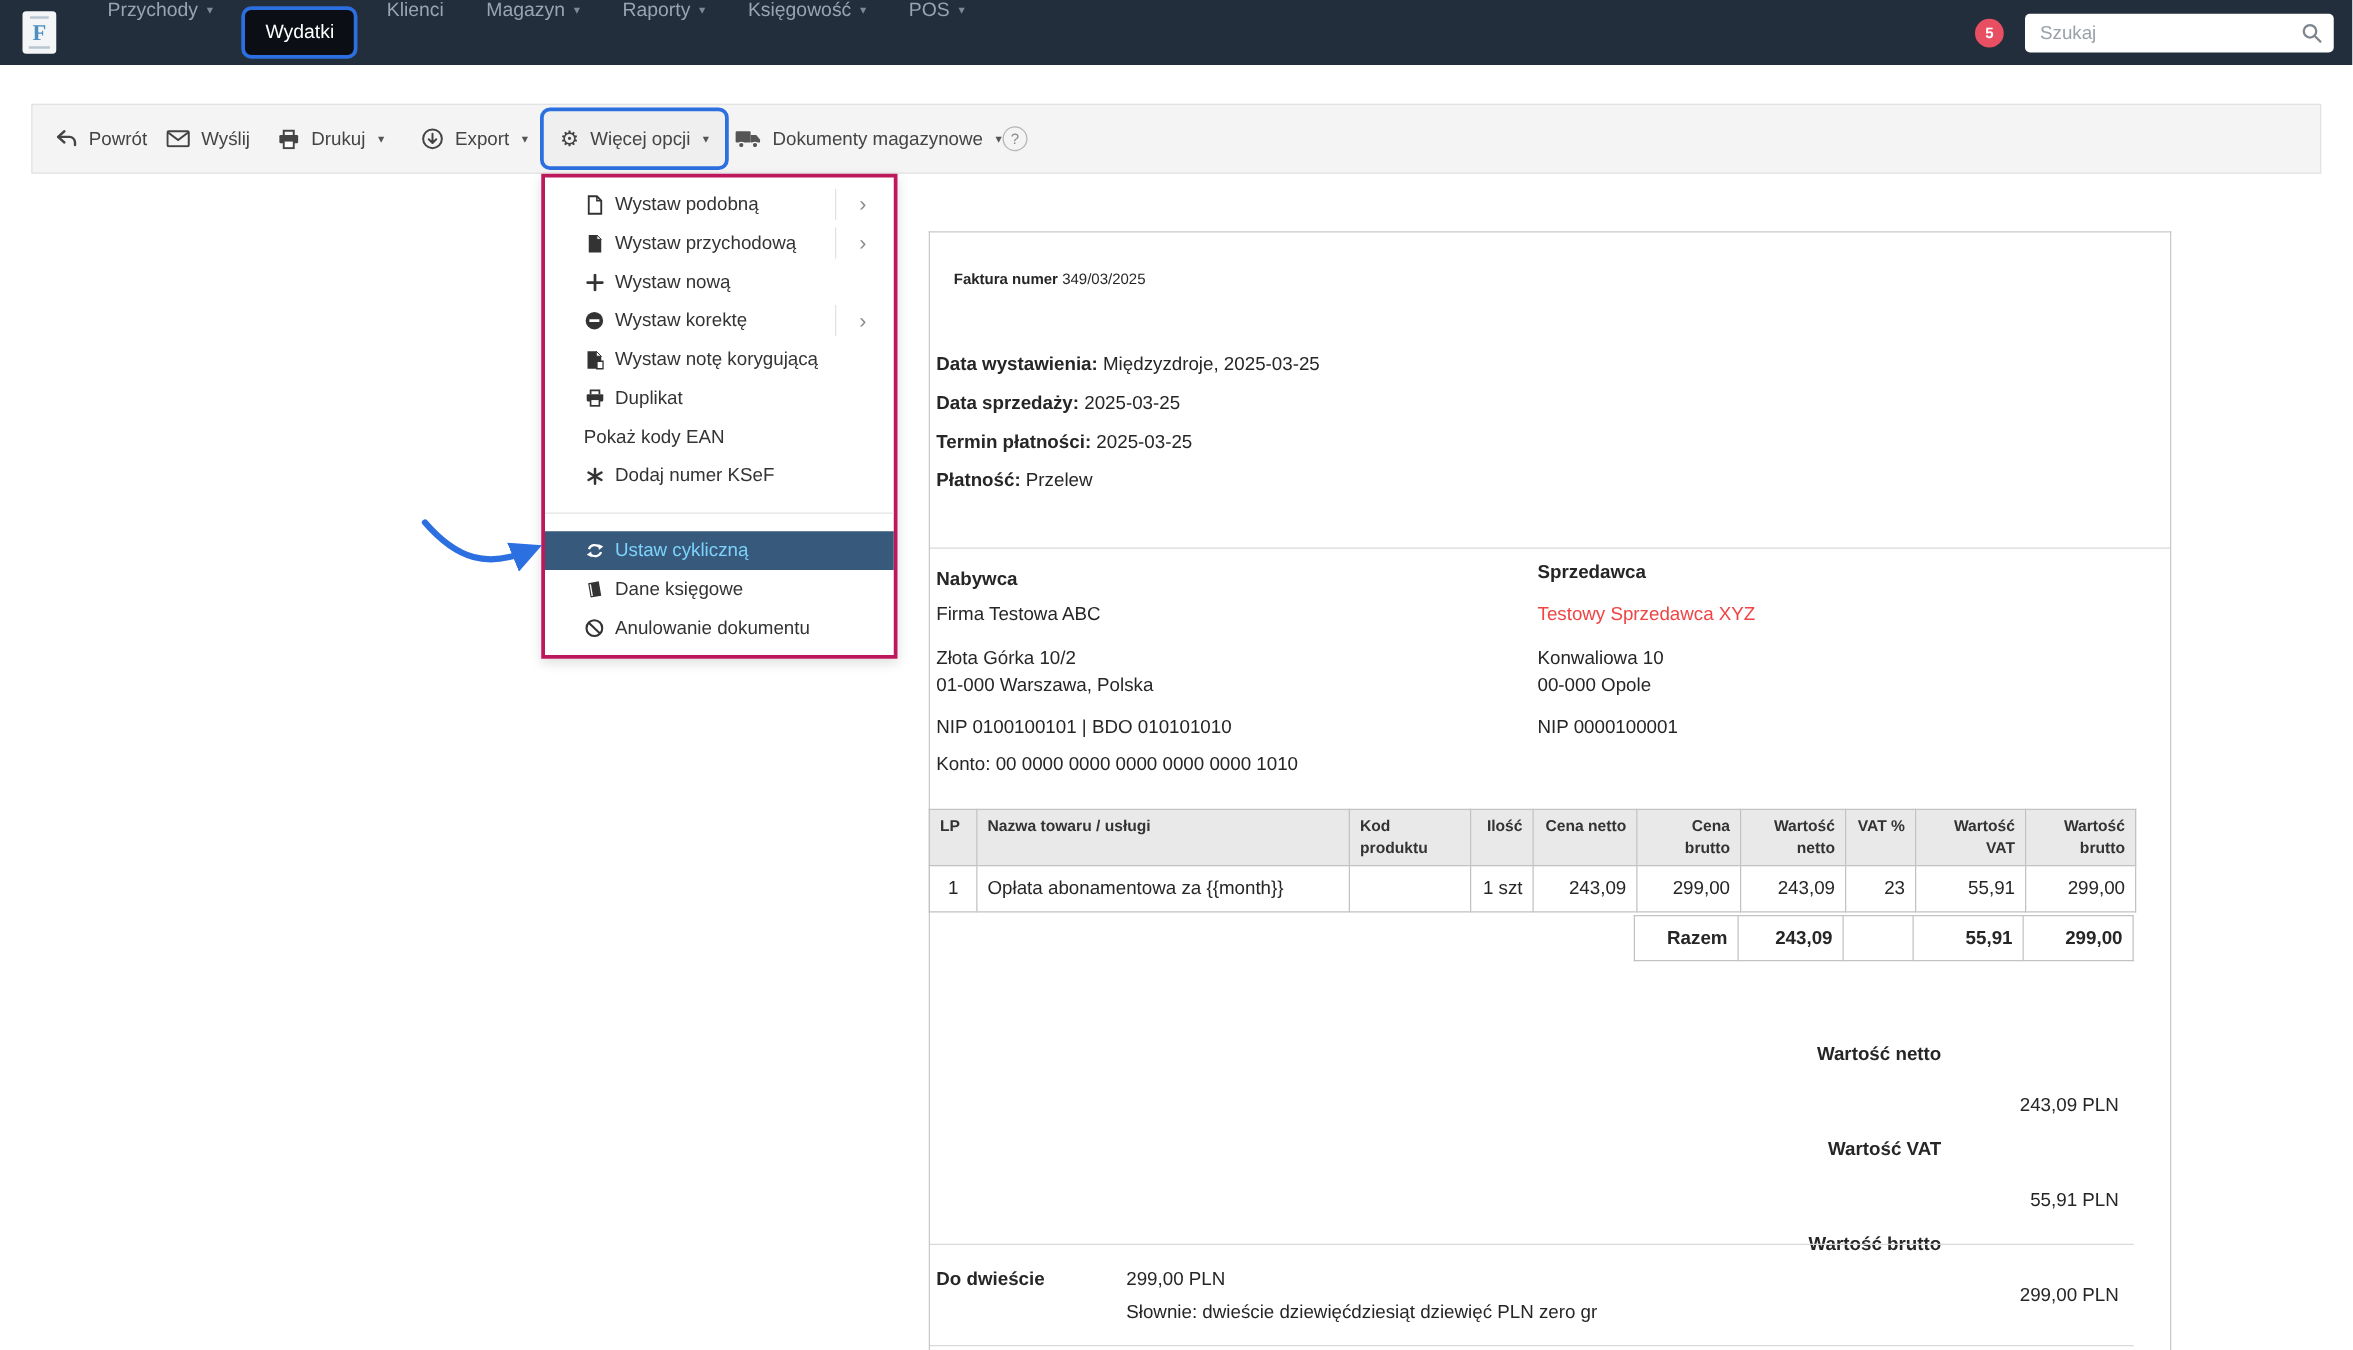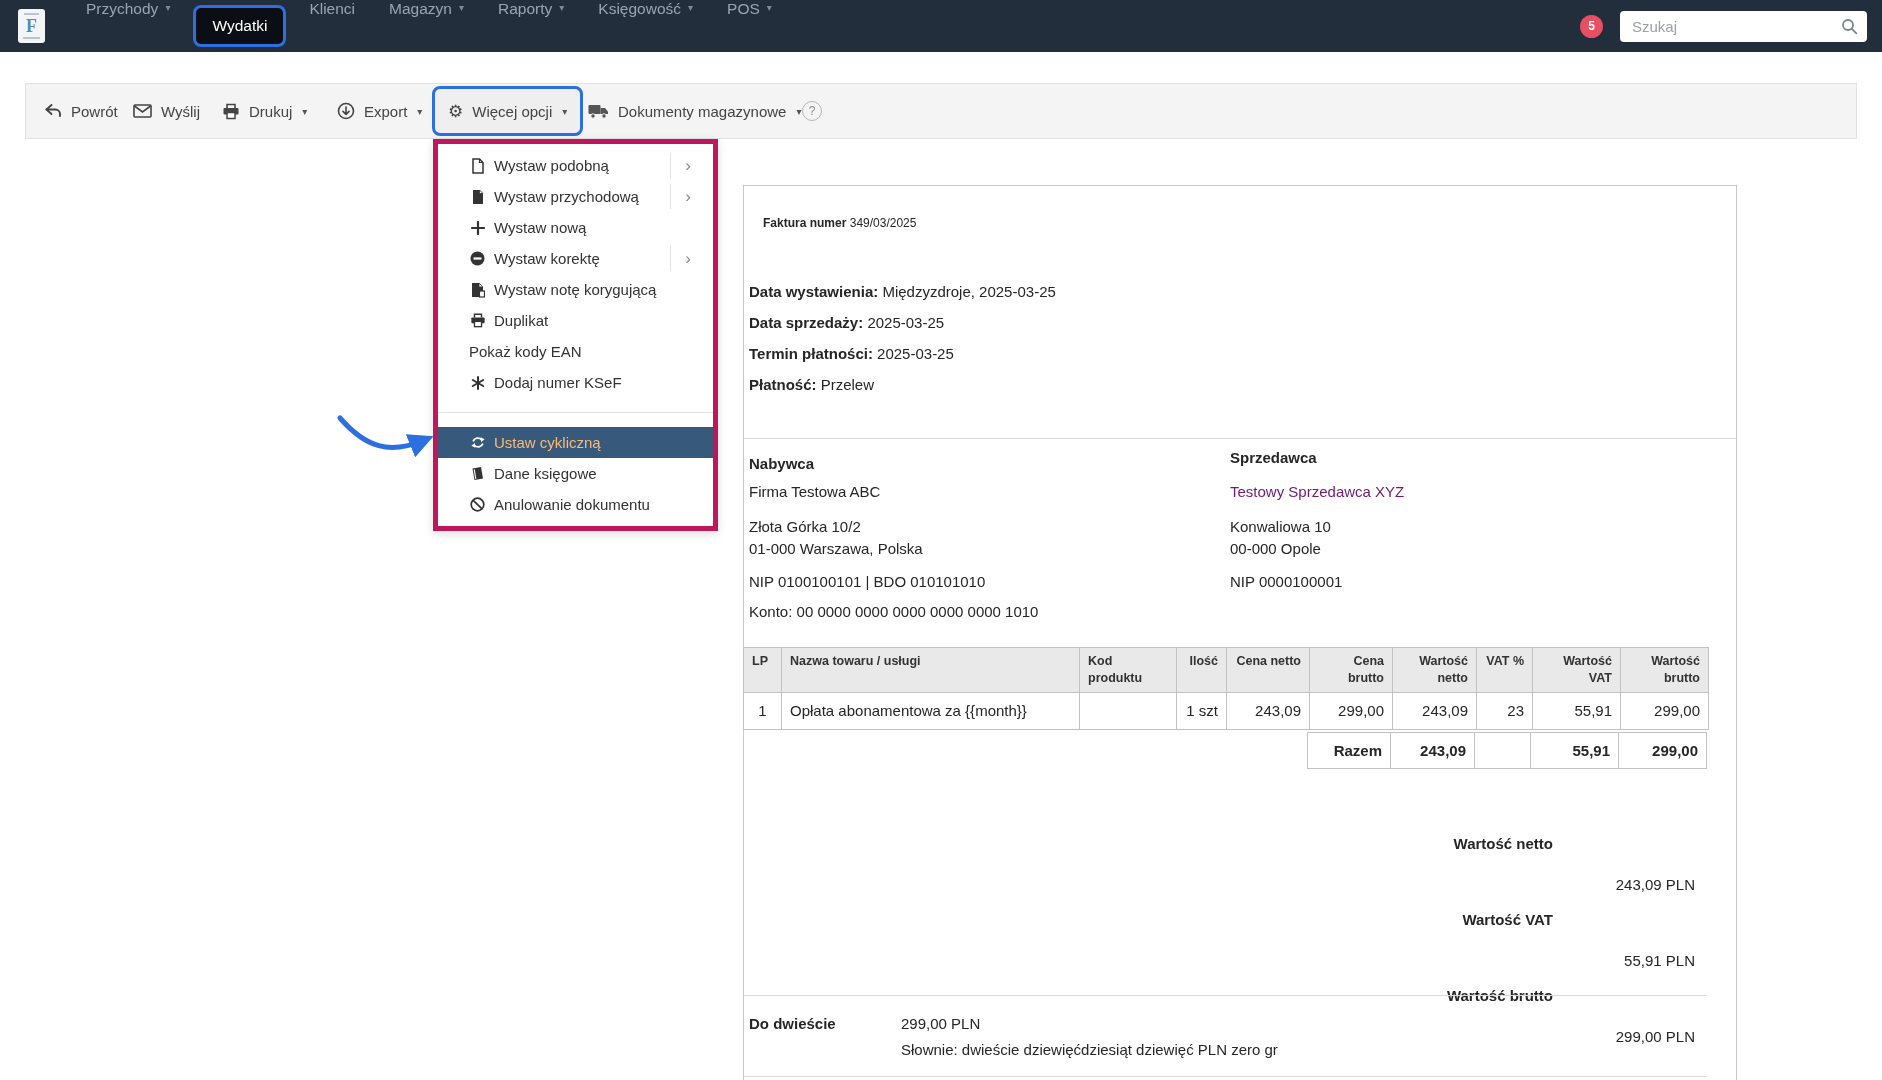--- a/index.html
+++ b/index.html
@@ -38,42 +38,42 @@
   .tool .caret, .more-box .caret { font-size:10px; color:#555; margin-left:1px; }
   .more-box { position:absolute; left:406px; top:2px; height:50px; border:3px solid #2b6fe0;
     border-radius:8px; background:#efefef; display:flex; align-items:center; gap:9px;
     padding:0 13px; font-size:15px; color:#444; cursor:pointer; }
   .gear { font-size:17px; color:#444; line-height:1; }
   .help-circle { width:20px; height:20px; border:1px solid #b5b5b5; border-radius:50%;
     color:#8a8a8a; font-size:12px; display:flex; align-items:center; justify-content:center; cursor:pointer; }
 
   
   .dropdown { position:absolute; left:433px; top:139px; width:285px; background:#fff;
-    border:5px solid #be185d; box-shadow:0 3px 9px rgba(0,0,0,.13); padding:6px 0; z-index:15; }
+    border:3px solid #be185d; box-shadow:0 3px 9px rgba(0,0,0,.13); padding:6px 0; z-index:15; }
   .dd-item { position:relative; height:31px; display:flex; align-items:center;
     padding-left:31px; font-size:15px; color:#333; cursor:pointer; }
   .dd-icon { width:17px; margin-right:8px; display:flex; align-items:center; justify-content:center; flex:none; }
   .dd-sepline { position:absolute; left:232px; top:3px; bottom:3px; width:1px; background:#e2e2e2; }
   .dd-chevron { position:absolute; right:22px; color:#8a8a8a; font-size:17px; line-height:1; }
-  .dd-item.hl { background:#37597c; color:#fdba74; }
+  .dd-item.hl { background:#37597c; color:#7dd3fc; }
   .dd-divider { border-top:1px solid #e4e4e4; margin:14px 0; }
 
   
   .annot { position:absolute; left:334px; top:410px; width:108px; height:52px; z-index:16; pointer-events:none; }
 
   
   .invoice { position:absolute; left:743px; top:185px; width:994px; height:940px; background:#fff;
     border:1px solid #c9c9c9; border-bottom:none; font-size:15px; color:#262626; z-index:1; }
   .abs { position:absolute; }
   .b { font-weight:bold; }
   .inv-number { left:19px; top:30px; font-size:12px; }
   .inv-dates { left:5px; top:95px; }
   .inv-dates div { line-height:21px; margin-bottom:10px; }
   .hline { position:absolute; border-top:1px solid #d9d9d9; }
-  .link { color:#701a75; cursor:pointer; }
+  .link { color:#ef4444; cursor:pointer; }
 
   
   .items-table { position:absolute; left:-1px; top:461px; border-collapse:collapse;
     table-layout:fixed; width:965px;padding-left:48px; }
   .items-table th { background:#e9e9e9; border:1px solid #c2c2c2; font-size:12.5px;
     font-weight:bold; padding:5px 8px; vertical-align:top; line-height:17px; color:#333; }
   .items-table td { border:1px solid #c2c2c2; padding:8px 8px; line-height:20px; }
   .items-table th:nth-child(-n+3), .items-table td:nth-child(2), .items-table td:nth-child(3) { text-align:left; }
   .items-table th:nth-child(n+4), .items-table td:nth-child(n+4) { text-align:right; }
   .items-table td:nth-child(1) { text-align:center; }

